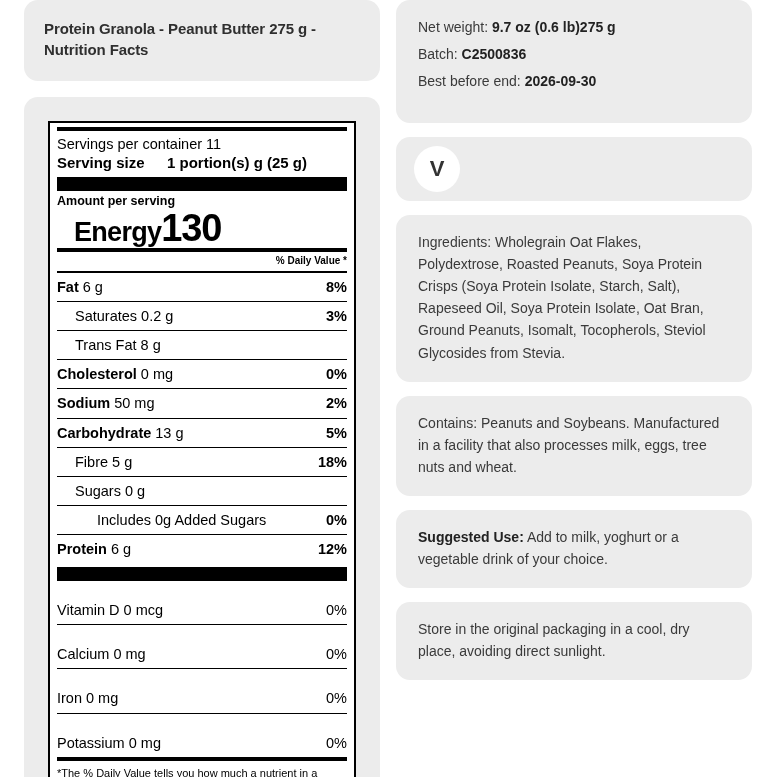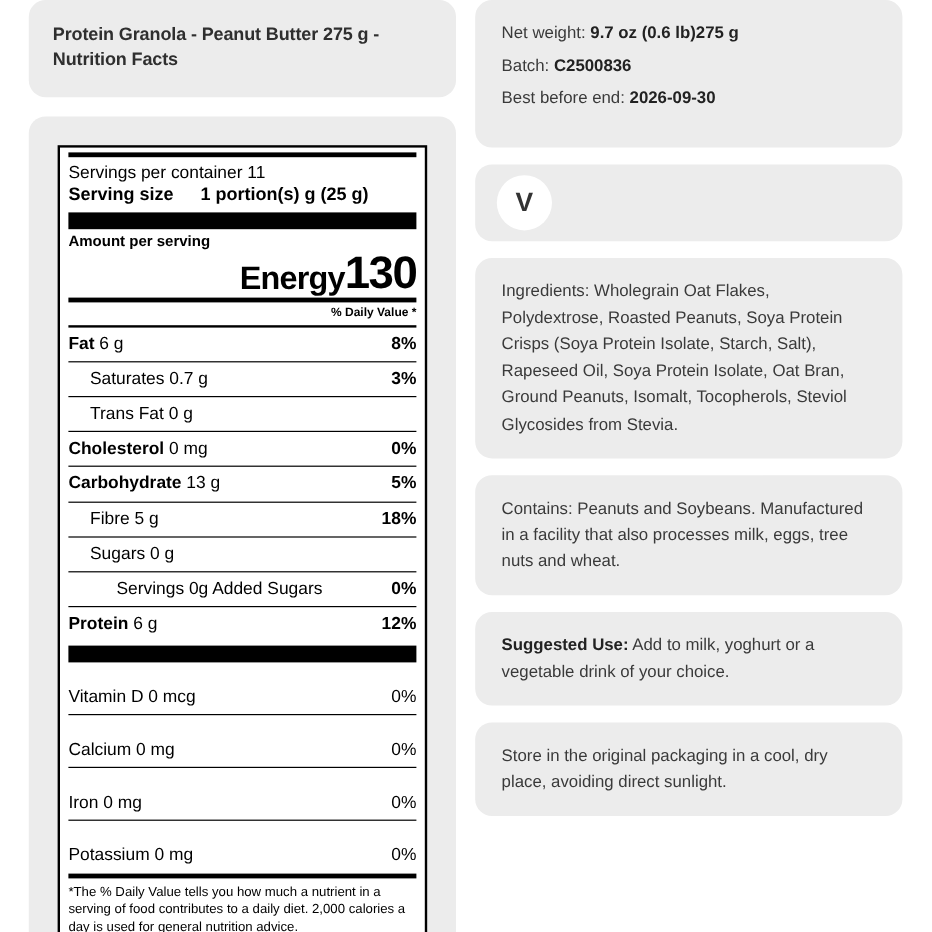--- a/index.html
+++ b/index.html
@@ -96,21 +96,21 @@
   .ss-value { flex: 1; }
 
   .amount-label {
     font-size: 12.5px;
     font-weight: bold;
     padding: 3px 0 0 0;
   }
   .energy-row {
     display: flex;
     align-items: flex-end;
-    justify-content: flex-end;
+    justify-content: flex-start;
     padding: 0 0 2px 0;
     margin-left: 17px;
   }
   .energy-name {
     font-size: 27px;
     font-weight: bold;
     letter-spacing: -0.7px;
     line-height: 1.0;
   }
   .energy-value {
@@ -238,45 +238,49 @@
         <div class="rule-med"></div>
 
         <div class="dv-header">% Daily Value *</div>
 
         <div id="nutrient-rows">
             <div class="nrow first">
               <div class="nm"><b>Fat</b> 6 g</div>
               <div class="pct">8%</div>
             </div>
             <div class="nrow">
-              <div class="nm indent-1">Saturates 0.7 g</div>
+              <div class="nm indent-1">Saturates 0.2 g</div>
               <div class="pct">3%</div>
             </div>
             <div class="nrow">
-              <div class="nm indent-1">Trans Fat 0 g</div>
+              <div class="nm indent-1">Trans Fat 8 g</div>
               <div class="pct"></div>
             </div>
             <div class="nrow">
               <div class="nm"><b>Cholesterol</b> 0 mg</div>
               <div class="pct">0%</div>
+            </div>
+            <div class="nrow">
+              <div class="nm"><b>Sodium</b> 50 mg</div>
+              <div class="pct">2%</div>
             </div>
             <div class="nrow">
               <div class="nm"><b>Carbohydrate</b> 13 g</div>
               <div class="pct">5%</div>
             </div>
             <div class="nrow">
               <div class="nm indent-1">Fibre 5 g</div>
               <div class="pct">18%</div>
             </div>
             <div class="nrow">
               <div class="nm indent-1">Sugars 0 g</div>
               <div class="pct"></div>
             </div>
             <div class="nrow">
-              <div class="nm indent-2">Servings 0g Added Sugars</div>
+              <div class="nm indent-2">Includes 0g Added Sugars</div>
               <div class="pct">0%</div>
             </div>
             <div class="nrow">
               <div class="nm"><b>Protein</b> 6 g</div>
               <div class="pct">12%</div>
             </div>
           </div>
 
         <div class="bar-thick"></div>
 

